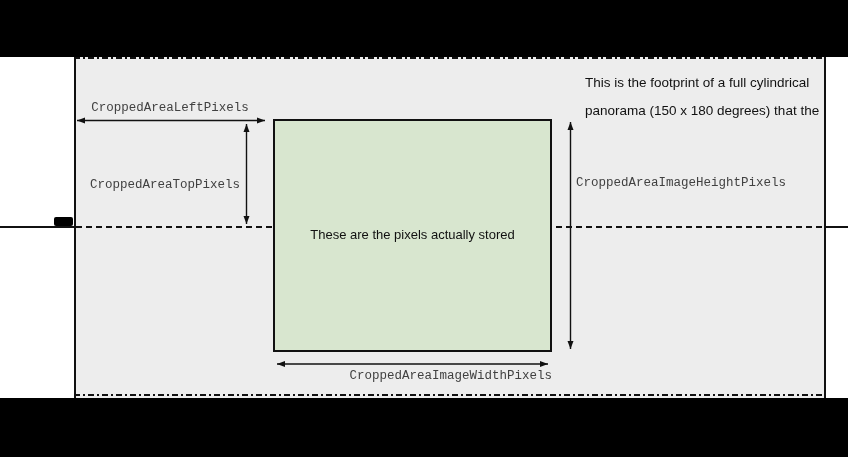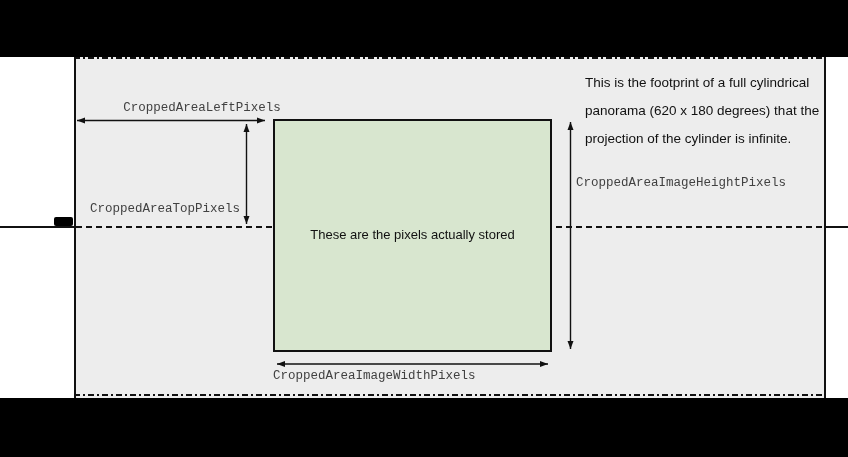--- a/index.html
+++ b/index.html
@@ -63,24 +63,24 @@
   .cropped-caption {
     text-align: center;
     font-size: 13px; line-height: 16.5px; color: #111;
   }
   .mono-label {
     position: absolute;
     font-family: "Liberation Mono", "DejaVu Sans Mono", monospace;
     font-size: 12.5px; color: #414141;
     z-index: 5; white-space: nowrap; text-align: center;
   }
-  .label-left  { left: 74px;  top: 101px; width: 192px; text-align: center; padding-left: 32px; }
-  .label-top   { left: 74px;  top: 178px; width: 166px; text-align: right; margin-top: 24px; }
+  .label-left  { left: 74px;  top: 101px; width: 192px; text-align: center; }
+  .label-top   { left: 74px;  top: 178px; width: 166px; text-align: right; }
   .label-height{ left: 576px; top: 176px; }
-  .label-width { left: 273px; top: 369px; width: 279px; text-align: left; }
+  .label-width { left: 273px; top: 369px; width: 279px; text-align: right; }
   .note {
     position: absolute; left: 585px; top: 63px; width: 248px;
     font-size: 13.5px; line-height: 15.8px; color: #111;
     z-index: 5;
   }
   .note div { white-space: pre-wrap; margin-top: 12px; }
   .arrows-layer {
     position: absolute; left: 0; top: 0; width: 848px; height: 457px;
     z-index: 4; pointer-events: none;
   }
@@ -109,22 +109,21 @@
   </div>
 </div>
 
 <div class="mono-label label-left">CroppedAreaLeftPixels</div>
 <div class="mono-label label-top">CroppedAreaTopPixels</div>
 <div class="mono-label label-height">CroppedAreaImageHeightPixels</div>
 <div class="mono-label label-width">CroppedAreaImageWidthPixels</div>
 
 <div class="note">
   <div>This is the footprint of a full cylindrical</div>
-  <div>panorama (620 x 180 degrees) that the</div>
-  <div>projection of the cylinder is infinite.</div>
+  <div>panorama (150 x 180 degrees) that the</div>
 </div>
 
 <svg class="arrows-layer" width="848" height="457" viewBox="0 0 848 457" xmlns="http://www.w3.org/2000/svg">
   <defs>
     <marker id="ah" markerWidth="9" markerHeight="8" refX="8" refY="4" orient="auto-start-reverse" markerUnits="userSpaceOnUse">
       <path d="M0,1 L8,4 L0,7 Z" fill="#111"></path>
     </marker>
   </defs>
   <line x1="77" y1="120.5" x2="265" y2="120.5" stroke="#111" stroke-width="1.4" marker-start="url(#ah)" marker-end="url(#ah)"></line>
   <line x1="246.5" y1="124" x2="246.5" y2="224" stroke="#111" stroke-width="1.4" marker-start="url(#ah)" marker-end="url(#ah)"></line>

